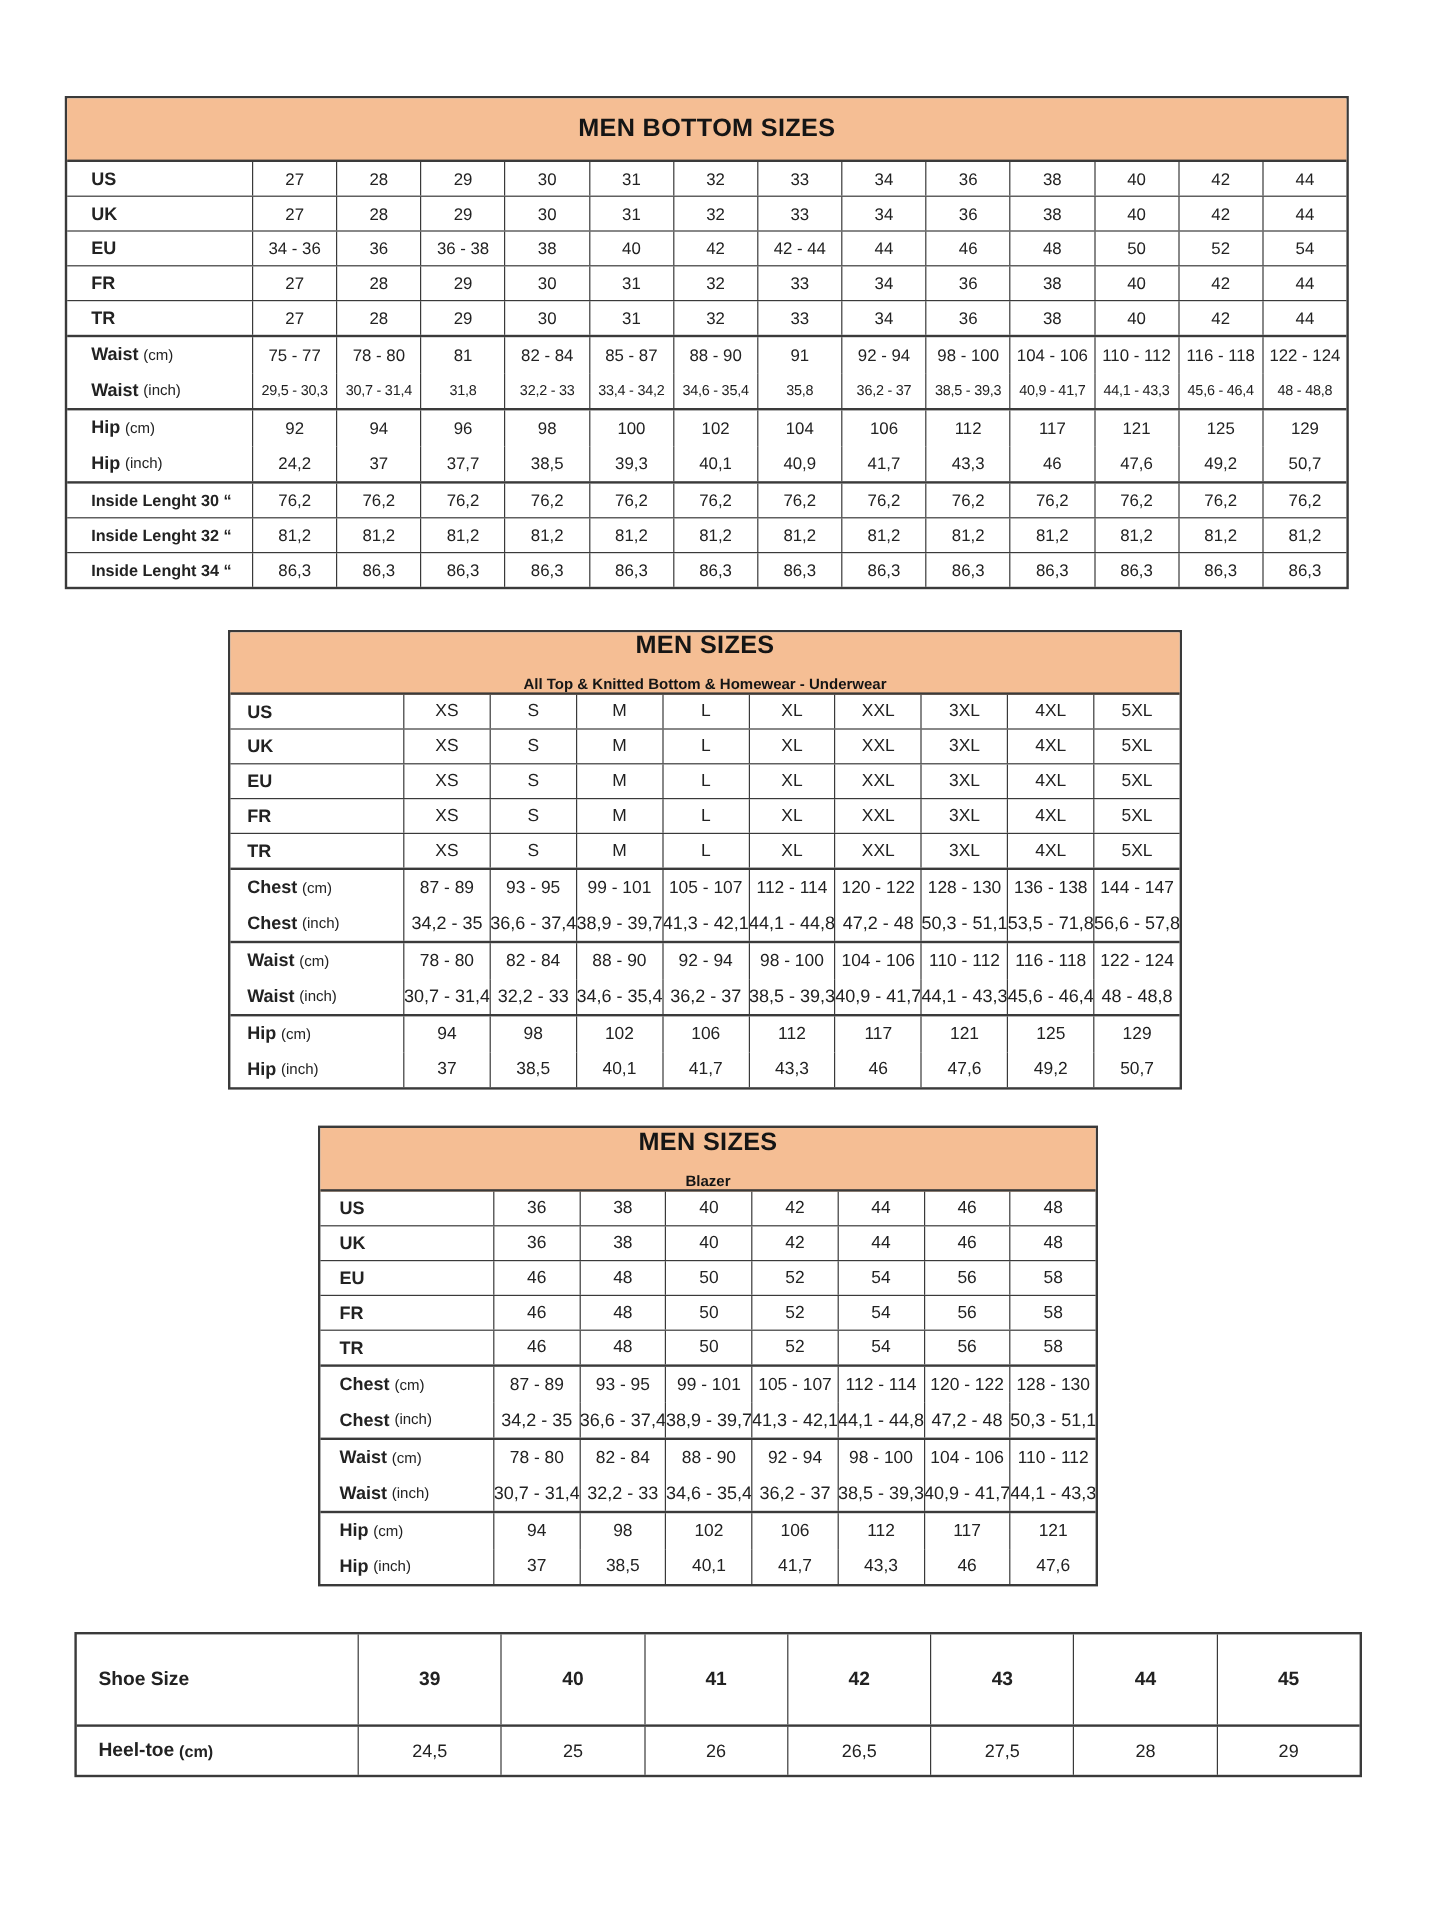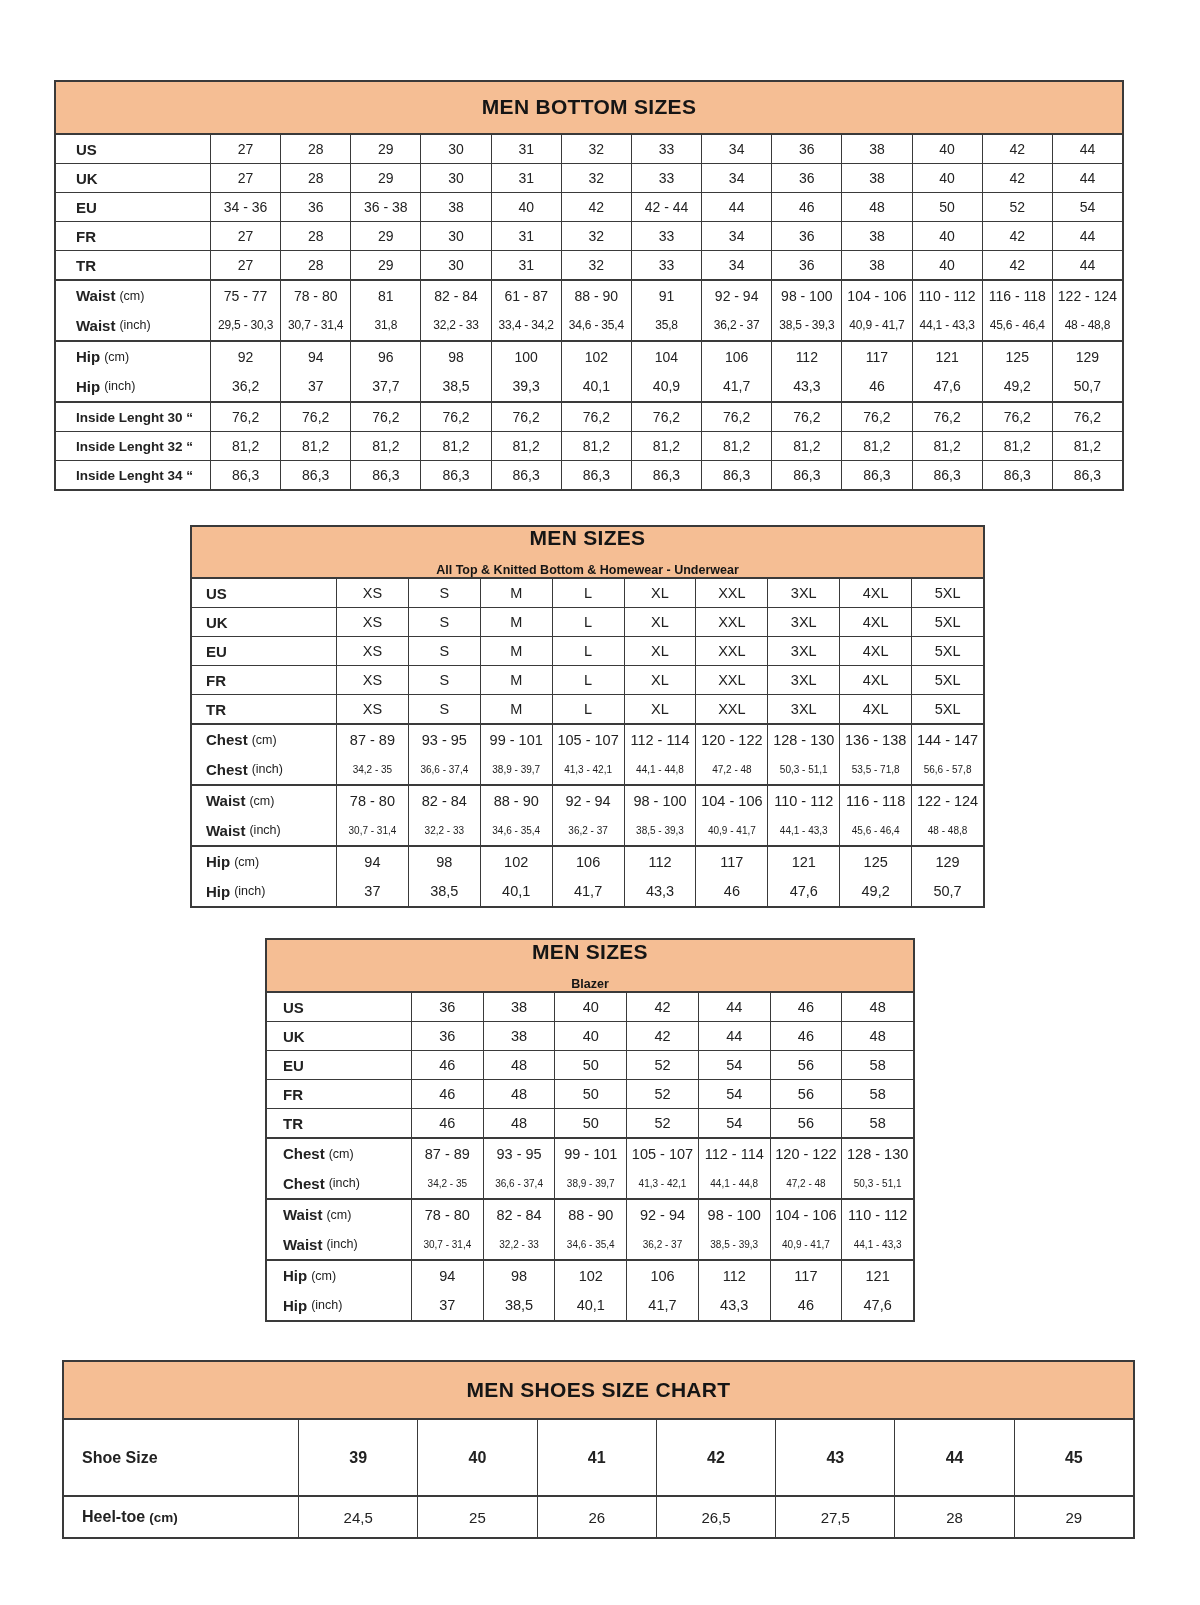--- a/index.html
+++ b/index.html
@@ -52,21 +52,21 @@
   .t3 .lunit{font-size:13.5px;font-weight:bold;}
 
   .cell{
     flex:1 1 0;display:flex;align-items:center;justify-content:center;
     white-space:nowrap;overflow:hidden;font-size:14px;box-sizing:border-box;
   }
   .cell + .cell{border-left:1.5px solid var(--bd);}
   .t1 .cell,.t2 .cell{font-size:14.5px}
   .t3 .cell{font-size:15px}
   .cell.small{font-size:12px;letter-spacing:-.2px;}
-  .t1 .cell.small,.t2 .cell.small{font-size:10px;letter-spacing:0;}
+  .t1 .cell.small,.t2 .cell.small{font-size:15px;letter-spacing:0;}
   .cell.boldv{font-weight:bold;font-size:16px;}
 </style>
 </head>
 <body>
 
 <div class="page">
 
   <section class="tbl t0" style="left:54px;top:80px;width:1070px;">
     <header class="thead">
       <div class="ttitle">MEN BOTTOM SIZES</div>
@@ -168,21 +168,21 @@
         <div class="tgroup g-measure">
           <div class="trow">
             <div class="lcell">
               <span>Waist</span>
               <span class="lunit">(cm)</span>
             </div>
             <div class="cell">75 - 77</div>
             <div class="cell">78 - 80</div>
             <div class="cell">81</div>
             <div class="cell">82 - 84</div>
-            <div class="cell">61 - 87</div>
+            <div class="cell">85 - 87</div>
             <div class="cell">88 - 90</div>
             <div class="cell">91</div>
             <div class="cell">92 - 94</div>
             <div class="cell">98 - 100</div>
             <div class="cell">104 - 106</div>
             <div class="cell">110 - 112</div>
             <div class="cell">116 - 118</div>
             <div class="cell">122 - 124</div>
           </div>
           <div class="trow">
@@ -223,21 +223,21 @@
             <div class="cell">117</div>
             <div class="cell">121</div>
             <div class="cell">125</div>
             <div class="cell">129</div>
           </div>
           <div class="trow">
             <div class="lcell">
               <span>Hip</span>
               <span class="lunit">(inch)</span>
             </div>
-            <div class="cell">36,2</div>
+            <div class="cell">24,2</div>
             <div class="cell">37</div>
             <div class="cell">37,7</div>
             <div class="cell">38,5</div>
             <div class="cell">39,3</div>
             <div class="cell">40,1</div>
             <div class="cell">40,9</div>
             <div class="cell">41,7</div>
             <div class="cell">43,3</div>
             <div class="cell">46</div>
             <div class="cell">47,6</div>
@@ -630,24 +630,20 @@
             <div class="cell">41,7</div>
             <div class="cell">43,3</div>
             <div class="cell">46</div>
             <div class="cell">47,6</div>
           </div>
         </div>
       </div>
   </section>
 
   <section class="tbl t3" style="left:62px;top:1360px;width:1073px;">
-    <header class="thead">
-      <div class="ttitle">MEN SHOES SIZE CHART</div>
-
-    </header>
     <div class="tbody">
         <div class="tgroup g-shoe div">
           <div class="trow">
             <div class="lcell">
               <span>Shoe Size</span>
             </div>
             <div class="cell boldv">39</div>
             <div class="cell boldv">40</div>
             <div class="cell boldv">41</div>
             <div class="cell boldv">42</div>

